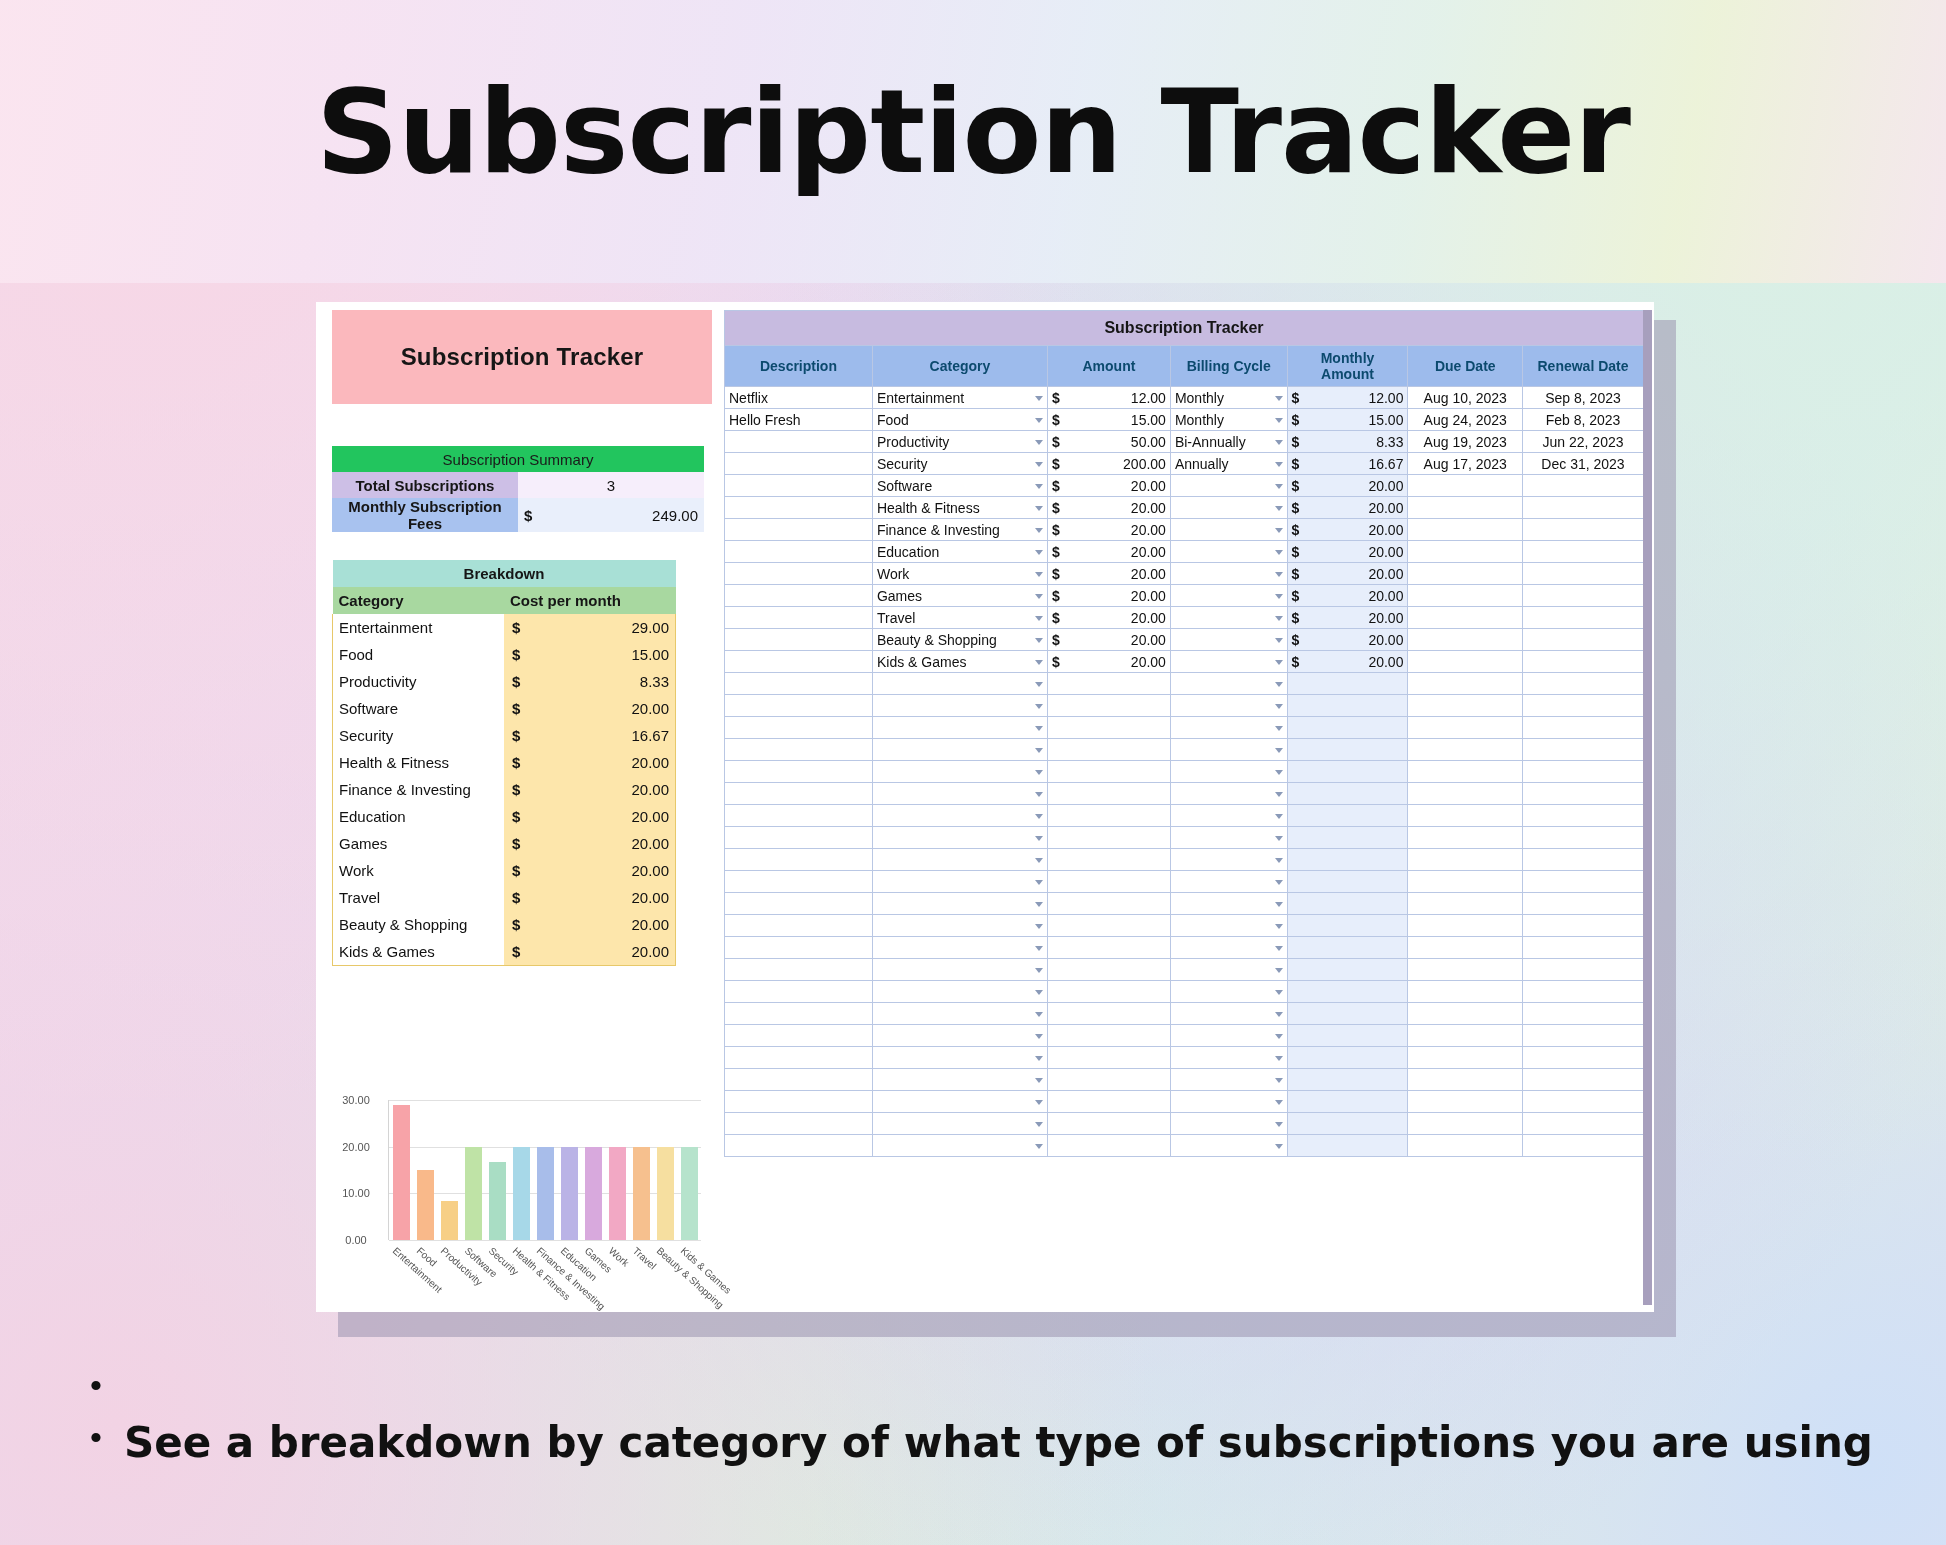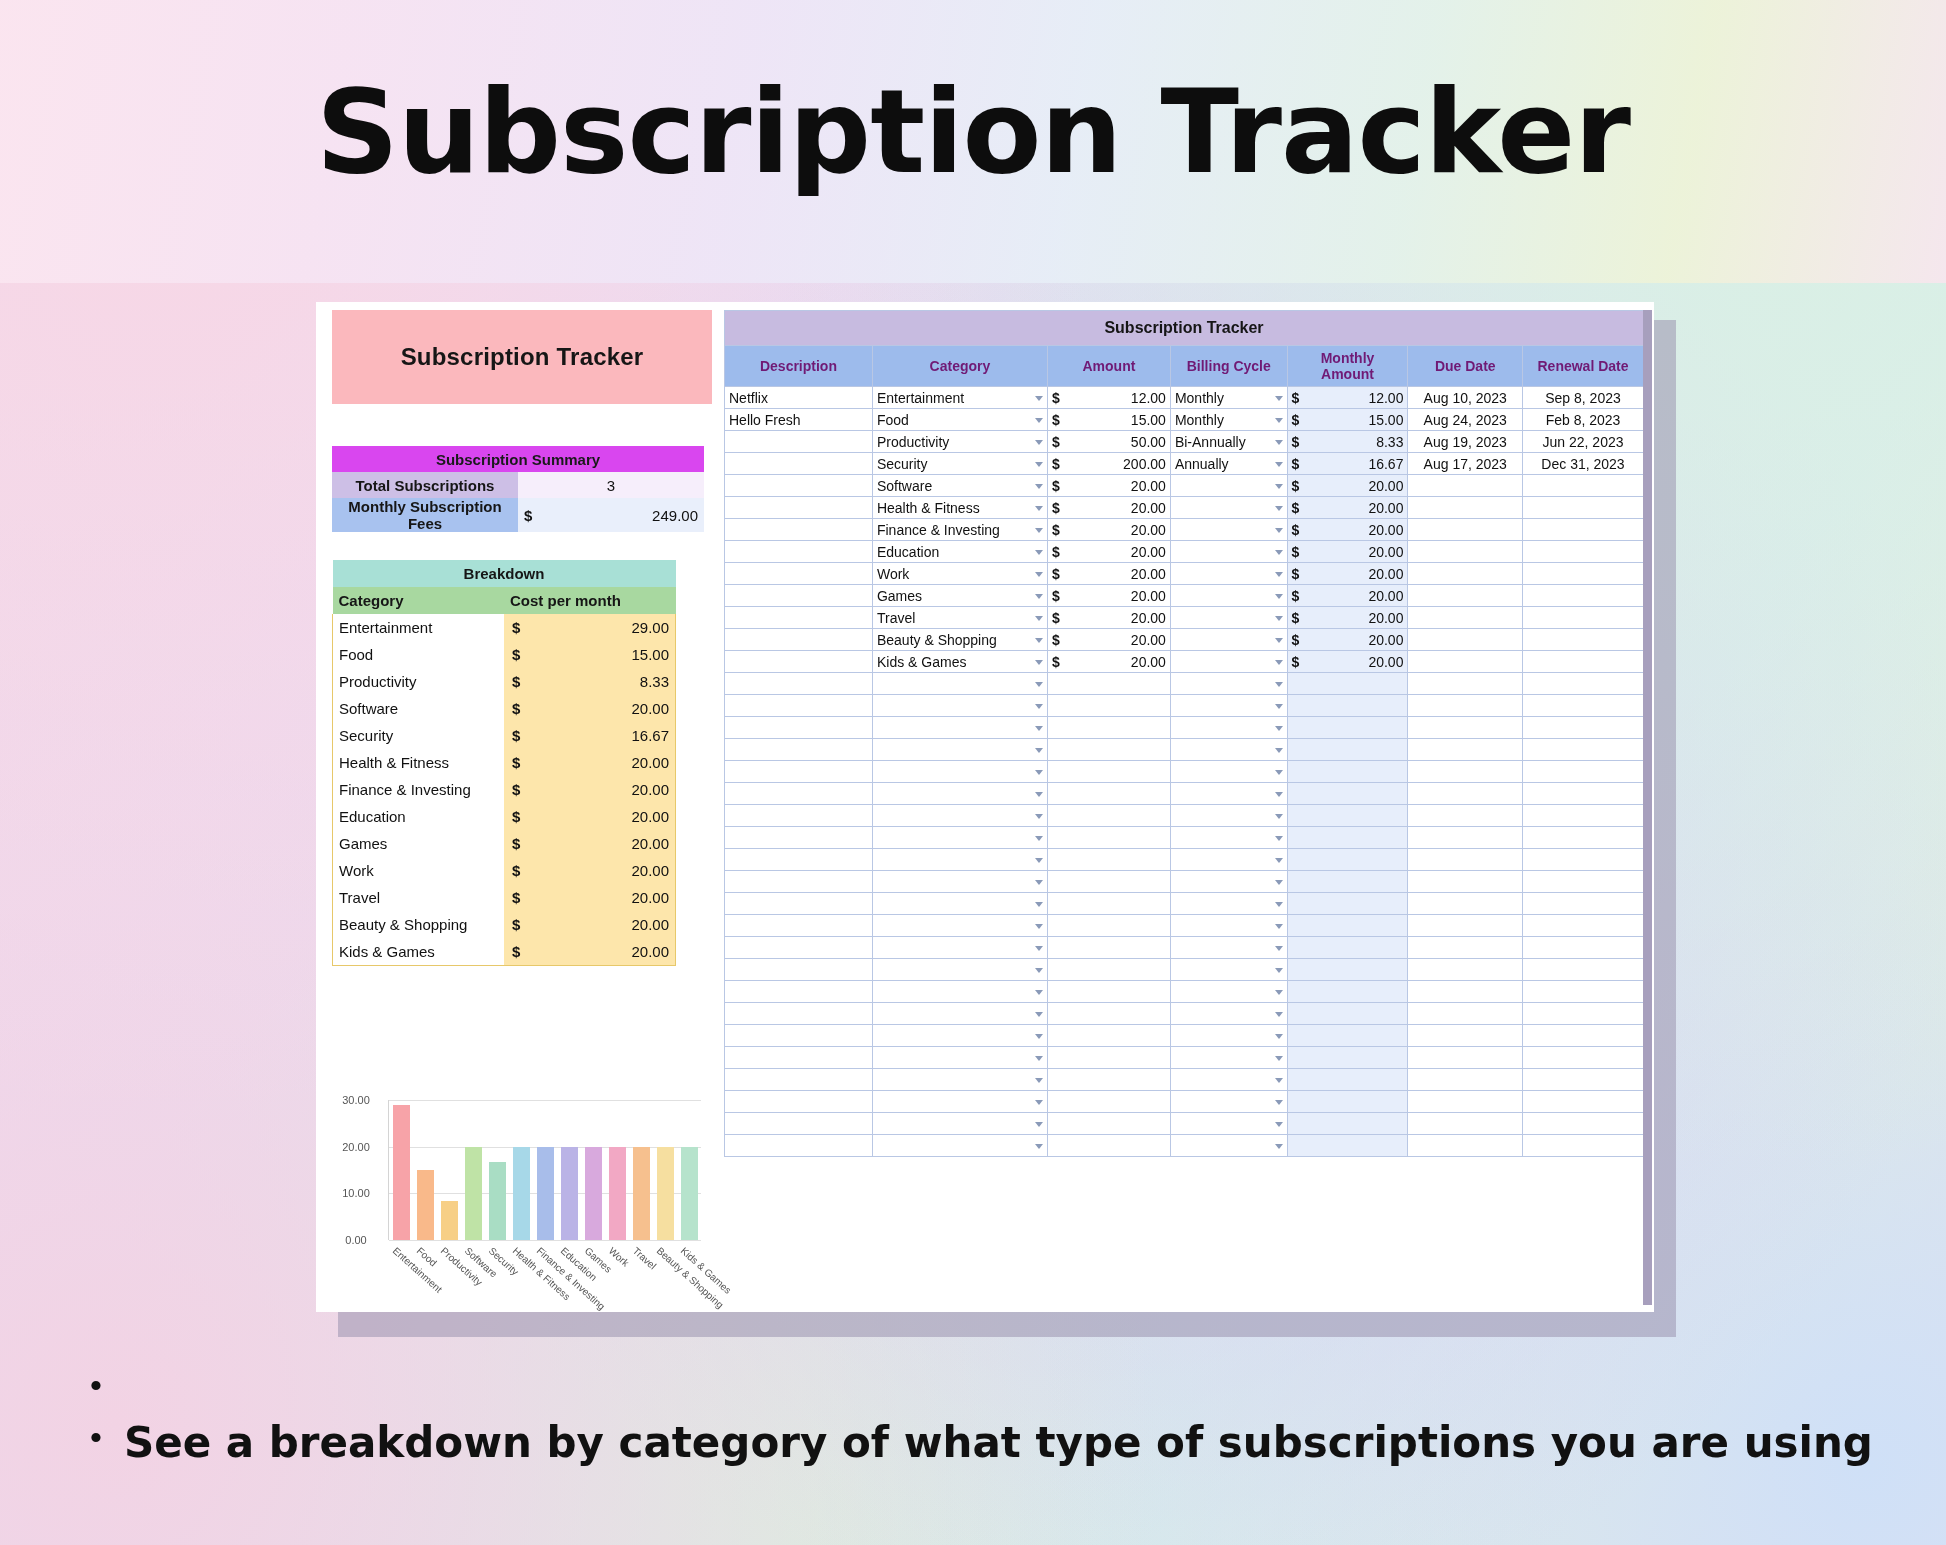--- a/index.html
+++ b/index.html
@@ -45,21 +45,21 @@
 
   
   #leftpane{position:absolute;left:16px;top:8px;width:380px;}
   .tracker-banner{
     background:#fbb8bd;height:94px;display:flex;align-items:center;justify-content:center;
     font-size:24px;font-weight:bold;color:#161616;letter-spacing:.2px;
   }
   table.grid{border-collapse:collapse;table-layout:fixed;}
   .summary{margin-top:42px;width:372px;}
   .summary td{height:26px;font-size:15px;padding:0 6px;}
-  .sum-title{background:#d946ef;text-align:center;font-weight:bold;color:#1a1a1a;}
+  .sum-title{background:#22c55e;text-align:center;font-weight:normal;color:#1a1a1a;}
   .sum-lbl-a{background:#cdbfe6;text-align:center;font-weight:bold;width:232px;color:#161616;}
   .sum-lbl-b{background:#a8c2ef;text-align:center;font-weight:bold;width:232px;color:#161616;}
   .sum-val-a{background:#f6eefb;text-align:center;}
   .sum-val-b{background:#e9effb;text-align:right;padding-right:28px;}
   .sum-val-b .dollar{float:left;font-weight:bold;}
 
   .breakdown{margin-top:28px;width:344px;}
   .breakdown td{height:27px;font-size:15px;padding:0 6px;}
   .bd-title{background:#a8e0d6;text-align:center;font-weight:bold;color:#161616;}
   .bd-h1{background:#a8d8a0;font-weight:bold;color:#161616;width:232px;}
@@ -79,21 +79,21 @@
     position:absolute;font-size:10px;color:#555;white-space:nowrap;
     transform-origin:left top;transform:rotate(42deg);
   }
 
   
   #rightpane{position:absolute;left:408px;top:8px;width:920px;height:995px;}
   .ss{border-collapse:collapse;table-layout:fixed;width:920px;font-size:14px;}
   .ss td{border:1px solid #b9c7e4;height:21px;padding:0 4px;background:#fff;overflow:hidden;white-space:nowrap;}
   .ss .ss-title{background:#c7bbe0;text-align:center;font-weight:bold;font-size:16px;height:34px;color:#161616;border:1px solid #b9c7e4;}
   .ss th{
-    background:#9dbbec;border:1px solid #b9c7e4;font-size:14px;font-weight:bold;color:#701a75;
+    background:#9dbbec;border:1px solid #b9c7e4;font-size:14px;font-weight:bold;color:#0c4a6e;
     height:40px;padding:0 7px;text-align:center;
   }
   .c-desc{width:142px;} .c-cat{width:168px;} .c-amt{width:118px;}
   .c-cyc{width:112px;} .c-mon{width:116px;} .c-due{width:110px;} .c-ren{width:116px;}
   .cell-dd{position:relative;padding-right:18px;}
   .cell-dd .caret{
     position:absolute;right:4px;top:50%;margin-top:-2px;
     width:0;height:0;border-left:4px solid transparent;border-right:4px solid transparent;
     border-top:5px solid #8a9ab8;
   }

